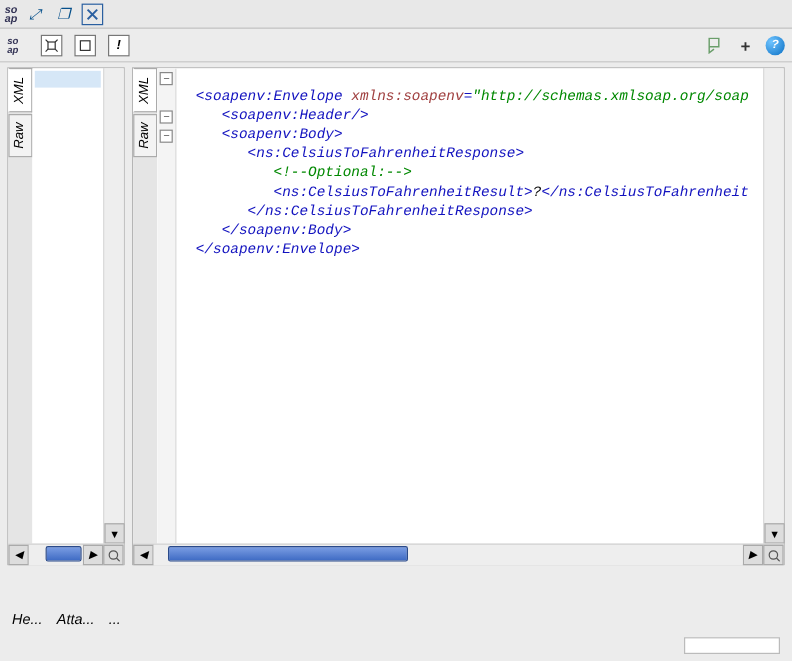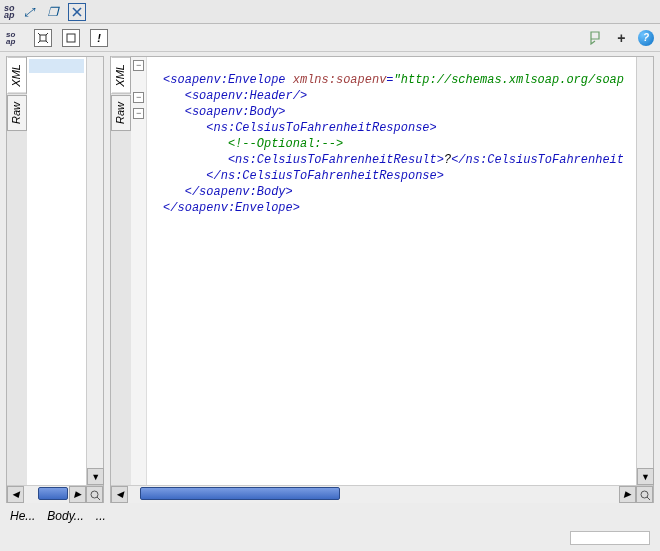--- a/index.html
+++ b/index.html
@@ -51,21 +51,21 @@
   .hscroll-thumb { position:absolute; top:1px; height:13px; background:linear-gradient(#7a9de3,#3f6bc4); border:1px solid #2a4a8a; border-radius:2px; }
   .hscroll-corner { width:17px; height:17px; background:#ddd; border:1px solid #aaa; display:flex; align-items:center; justify-content:center; font-size:9px; }
 
   .vscrollbar { width:17px; background:#e9e9e9; border-left:1px solid #ccc; display:flex; flex-direction:column; }
   .vscroll-btn { width:17px; height:17px; background:#ddd; border:1px solid #aaa; display:flex; align-items:center; justify-content:center; font-size:9px; cursor:pointer; }
   .vscroll-track { flex:1; background:#eee; }
 
   .left-content { flex:1; background:#fff; position:relative; }
   .left-row { height:14px; background:#d6e7f7; margin:2px; }
 
-  .tab-strip { padding:6px 10px; display:flex; gap:12px; font-size:12px; color:#000; }
+  .tab-strip { padding:6px 10px; display:flex; gap:12px; font-size:12px; color:#000;margin-top:32px; }
   .tab-strip .tab { cursor:pointer; }
 
   .status { height:22px; display:flex; justify-content:flex-end; align-items:center; padding:2px 10px 6px 10px; }
   .status .well { width:80px; height:14px; border:1px solid #bbb; background:#fff; }
 </style>
 </head>
 <body>
 
 <div class="window">
 
@@ -185,21 +185,21 @@
             </svg>
           </div>
       </div>
     </div>
 
   </div>
 
   <div style="display:flex;">
     <div class="tab-strip" style="width:142px;">
       <div class="tab">He...</div>
-      <div class="tab">Body...</div>
+      <div class="tab">Atta...</div>
       <div class="tab">...</div>
     </div>
   </div>
 
   <div class="status">
     <div class="well"></div>
   </div>
 
 </div>
 

